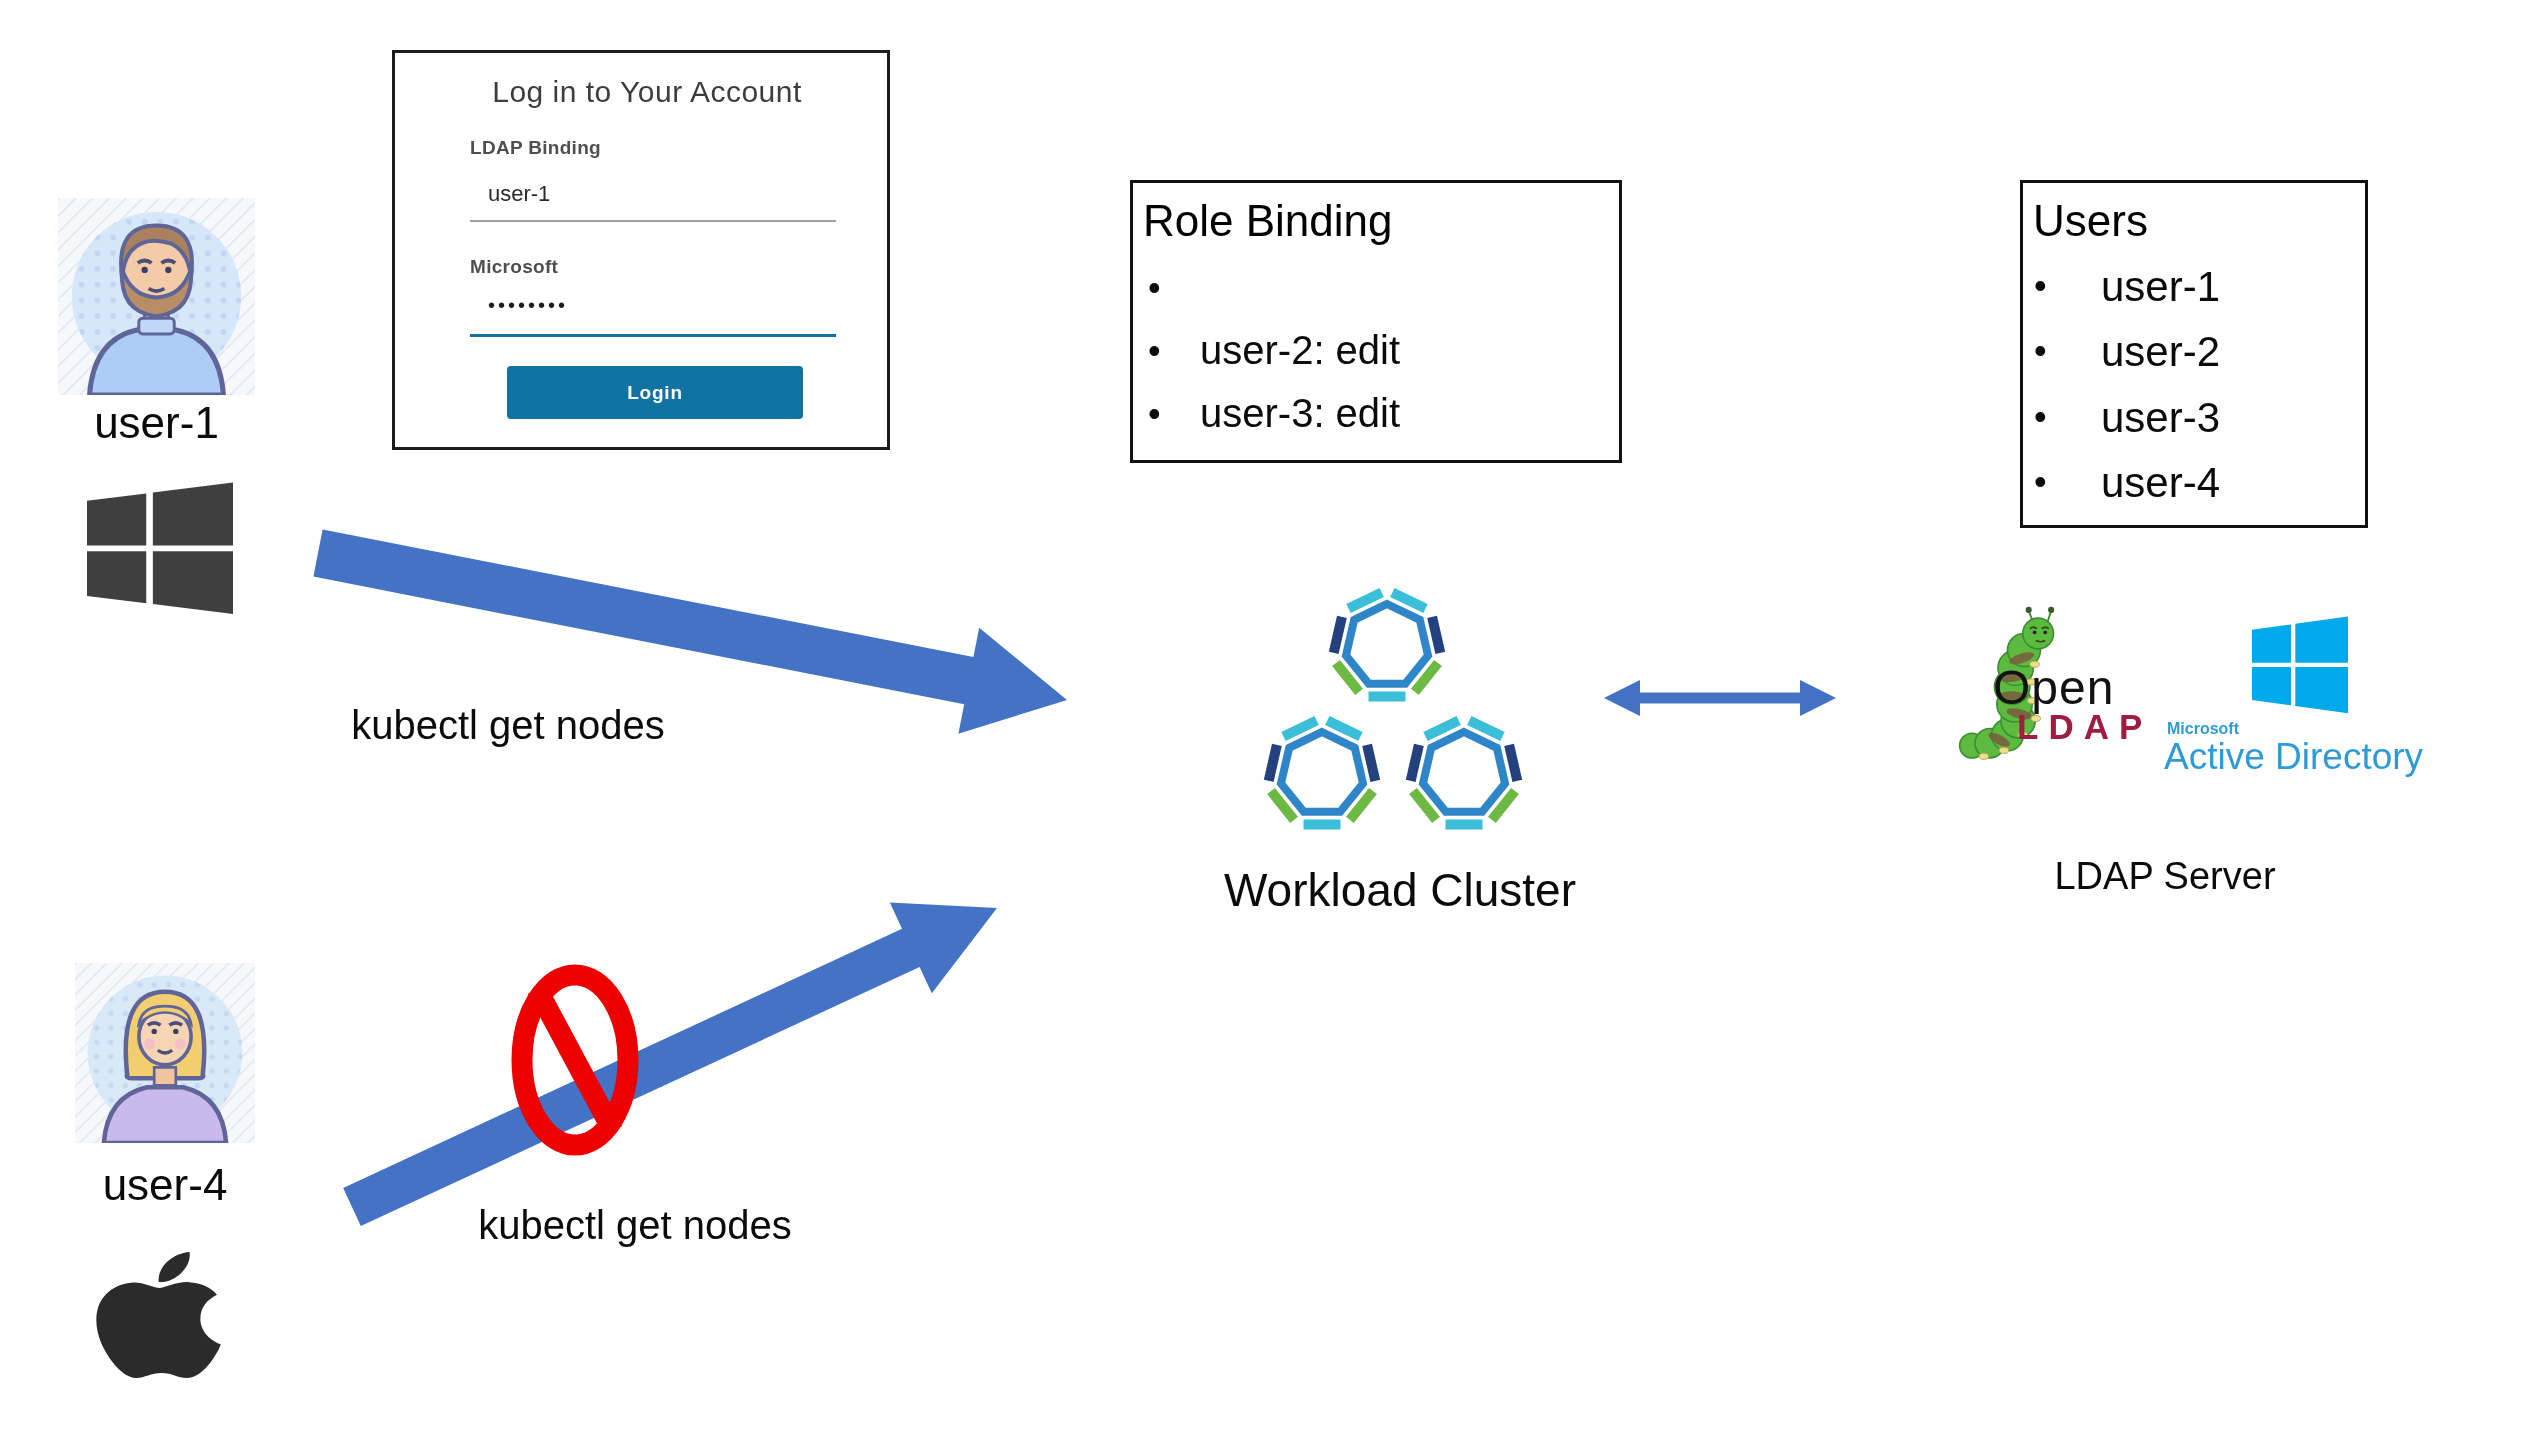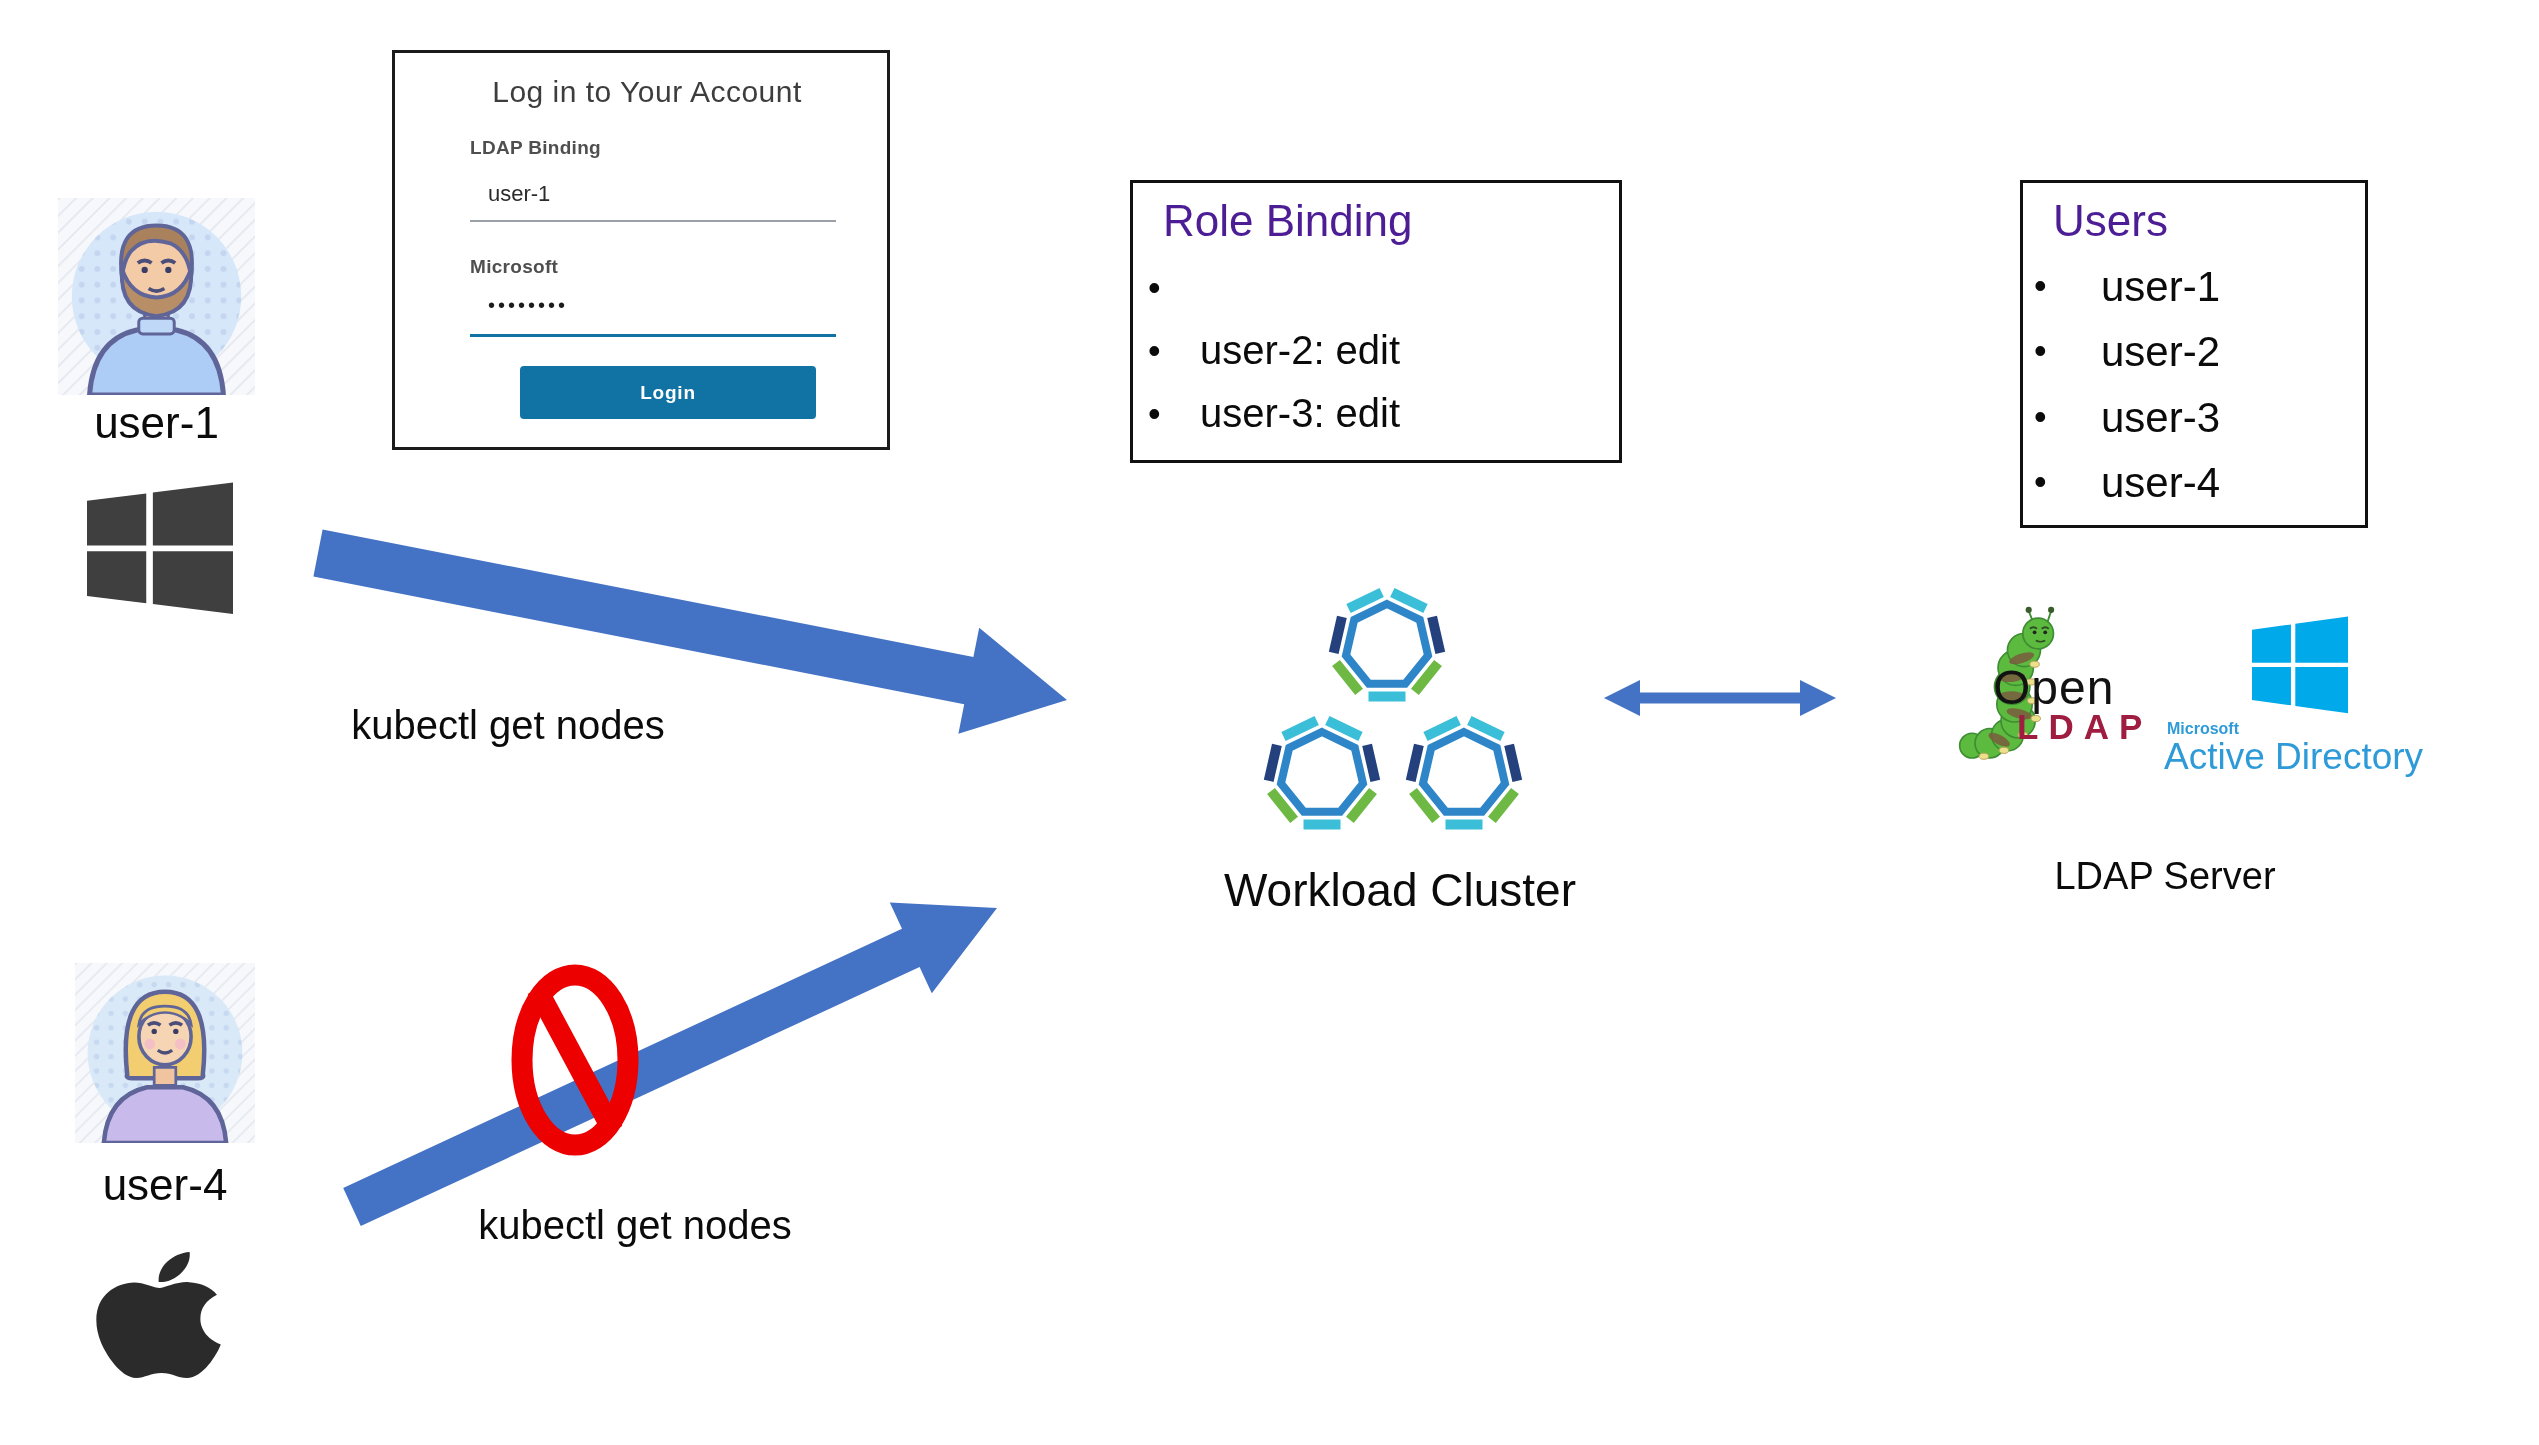--- a/index.html
+++ b/index.html
@@ -12,26 +12,26 @@
   .dlabel{position:absolute;color:#0b0b0b;font-size:44px;text-align:center;white-space:nowrap;}
 
   
   .login-card{position:absolute;left:392px;top:50px;width:498px;height:400px;background:#ffffff;border:3px solid #1b1b1b;box-sizing:border-box;}
   .login-title{position:absolute;left:6px;top:22px;width:100%;text-align:center;font-size:30px;color:#3d3d3d;font-weight:500;letter-spacing:.5px;}
   .fld-label{position:absolute;left:75px;font-size:19px;font-weight:700;color:#4f4f4f;letter-spacing:.3px;}
   .fld-value{position:absolute;left:93px;font-size:22px;color:#2b2b2b;}
   .fld-line{position:absolute;left:75px;width:366px;height:0;}
   .line-gray{border-top:2px solid #9aa0a6;}
   .line-blue{border-top:3px solid #1073a4;}
-  .login-btn{position:absolute;left:112px;top:313px;width:296px;height:53px;background:#1073a4;border:none;border-radius:4px;color:#ffffff;font-family:"Liberation Sans",sans-serif;font-size:19px;font-weight:700;letter-spacing:.8px;line-height:53px;text-align:center;padding:0;cursor:pointer;margin-left:13px;}
+  .login-btn{position:absolute;left:112px;top:313px;width:296px;height:53px;background:#1073a4;border:none;border-radius:4px;color:#ffffff;font-family:"Liberation Sans",sans-serif;font-size:19px;font-weight:700;letter-spacing:.8px;line-height:53px;text-align:center;padding:0;cursor:pointer;}
   .pwd-dots{letter-spacing:3px;font-size:20px;color:#1c1c1c;}
 
   
   .bbox{position:absolute;background:#ffffff;border:3px solid #111111;box-sizing:border-box;}
-  .bbox-title{position:absolute;left:30px;font-size:44px;color:#4c1d95;line-height:1.1;white-space:nowrap;}
+  .bbox-title{position:absolute;left:10px;font-size:44px;color:#000000;line-height:1.1;white-space:nowrap;}
   .brow{position:absolute;display:flex;align-items:flex-start;color:#0b0b0b;white-space:nowrap;}
   .brow .bullet{display:inline-block;}
 
   
   .role-box{left:1130px;top:180px;width:492px;height:283px;}
   .role-box .brow{left:15px;font-size:40px;}
   .role-box .bullet{width:52px;font-size:36px;padding-top:2px;}
 
   
   .users-box{left:2020px;top:180px;width:348px;height:348px;}

